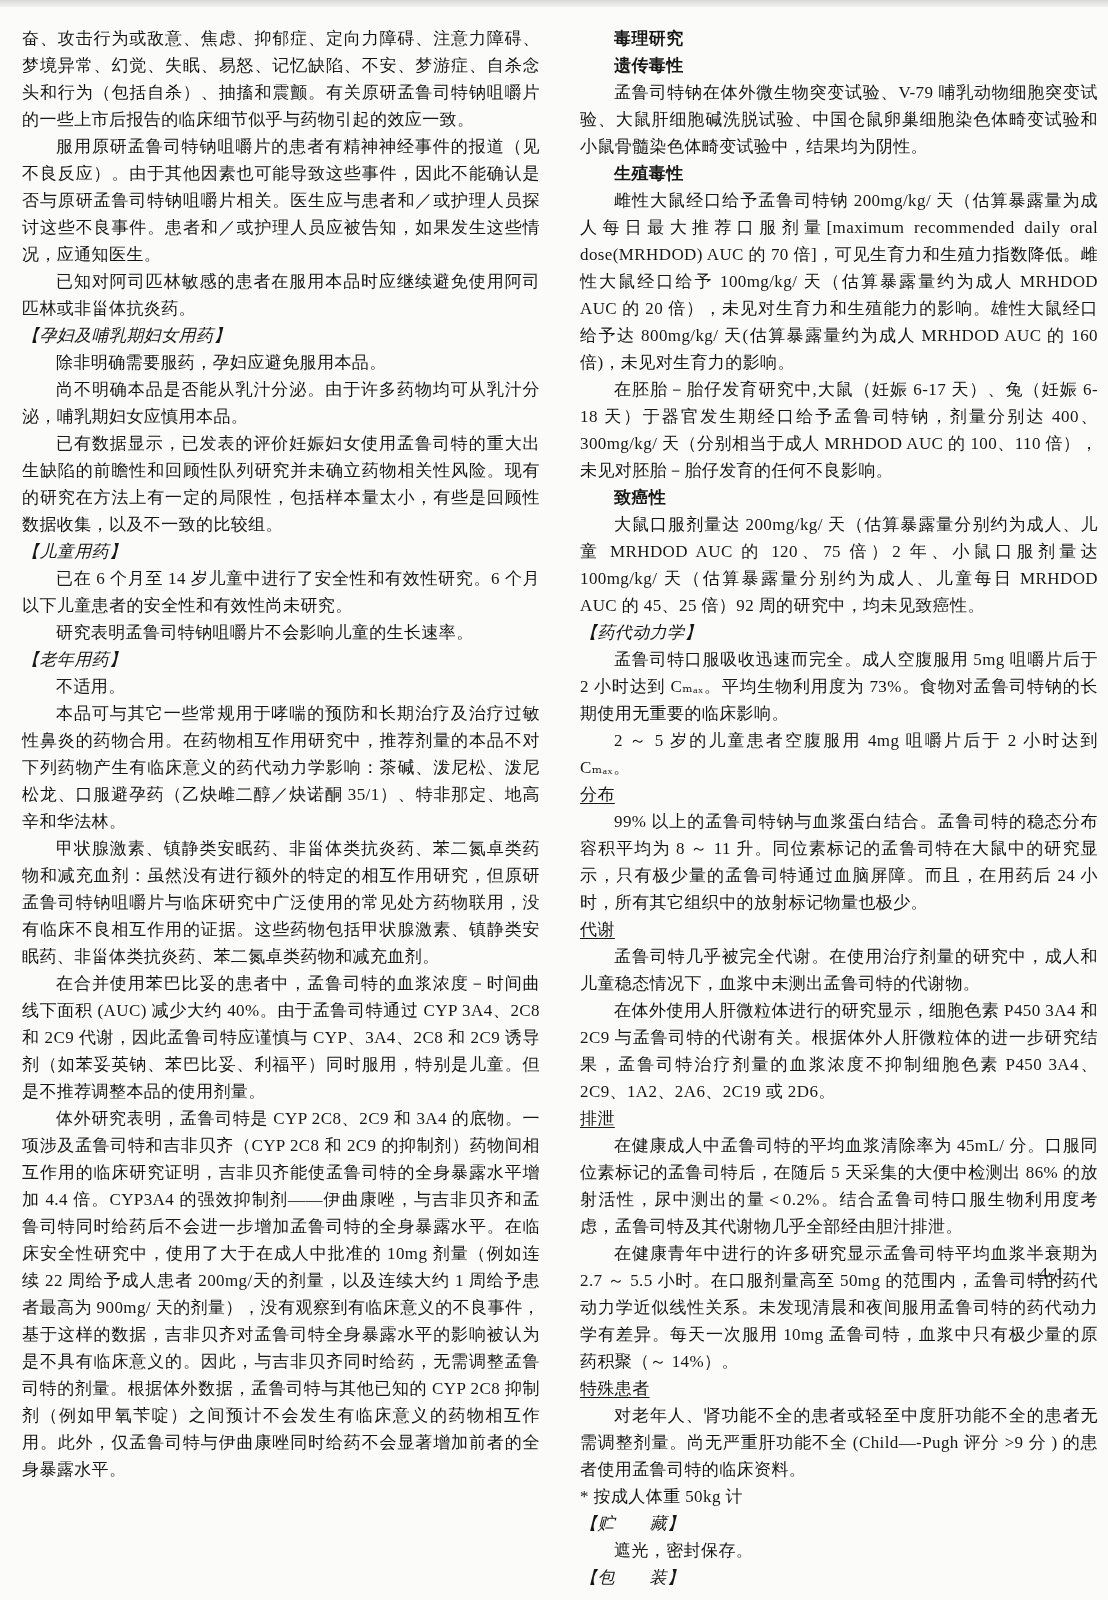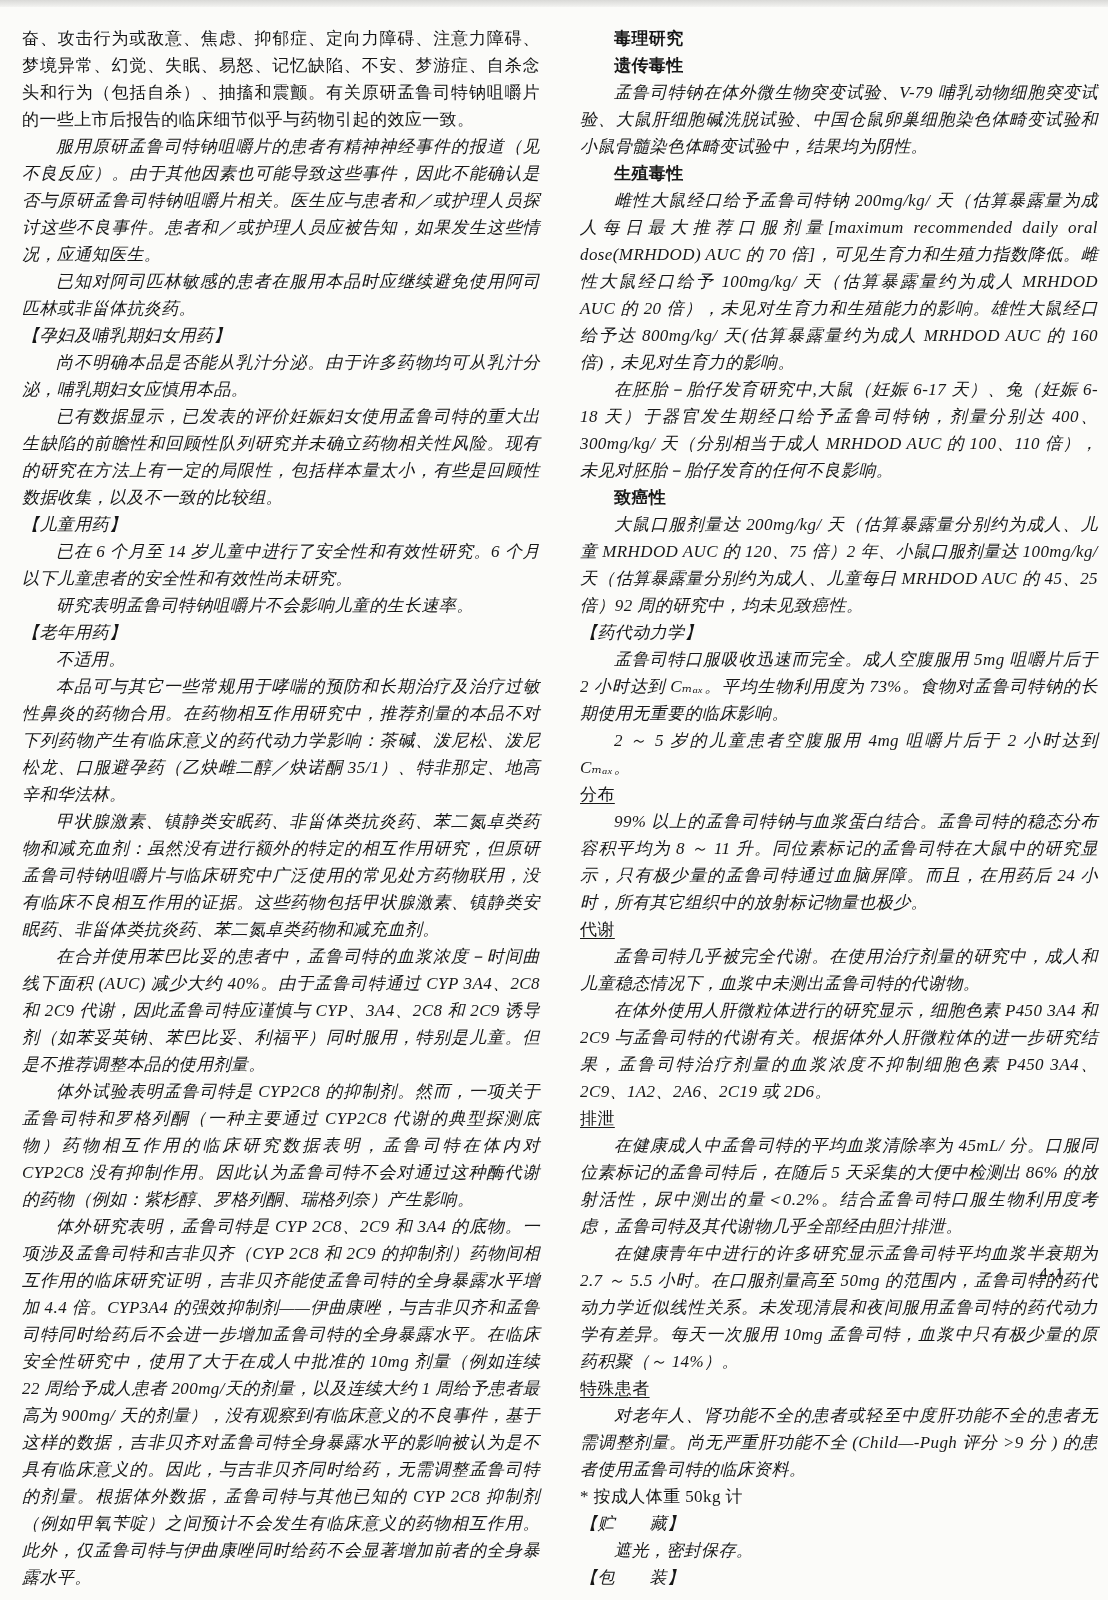--- a/index.html
+++ b/index.html
@@ -17,52 +17,52 @@
   }
   .cols { display:flex; padding:25px 0 0 22px; gap:40px; }
   .col { width:518px; }
   p {
     margin:0;
     font-size:17px;
     line-height:27px;
     text-align:justify;
     letter-spacing:0.4px;
   }
-  .b  { text-indent:2em;font-style:italic; }                      
+  .b  { text-indent:2em; }                      
   .fl { text-indent:0; }                        
   .h  { text-indent:0;font-style:italic; }                        
   .bs { text-indent:2em; font-weight:bold; }    
   .us { text-indent:0; text-decoration:underline; text-underline-offset:3px; }     
   .pageno {
     position:absolute; right:43px; bottom:42px;
     font-size:17px; letter-spacing:1px;
   }
 </style>
 </head>
 <body>
 
 <div class="page">
   <div class="scan-edge"></div>
   <div class="cols">
     <div class="col">
         <p class="fl">奋、攻击行为或敌意、焦虑、抑郁症、定向力障碍、注意力障碍、梦境异常、幻觉、失眠、易怒、记忆缺陷、不安、梦游症、自杀念头和行为（包括自杀）、抽搐和震颤。有关原研孟鲁司特钠咀嚼片的一些上市后报告的临床细节似乎与药物引起的效应一致。</p>
         <p class="b">服用原研孟鲁司特钠咀嚼片的患者有精神神经事件的报道（见不良反应）。由于其他因素也可能导致这些事件，因此不能确认是否与原研孟鲁司特钠咀嚼片相关。医生应与患者和／或护理人员探讨这些不良事件。患者和／或护理人员应被告知，如果发生这些情况，应通知医生。</p>
         <p class="b">已知对阿司匹林敏感的患者在服用本品时应继续避免使用阿司匹林或非甾体抗炎药。</p>
         <p class="h">【孕妇及哺乳期妇女用药】</p>
+        <p class="b">除非明确需要服药，孕妇应避免服用本品。</p>
         <p class="b">尚不明确本品是否能从乳汁分泌。由于许多药物均可从乳汁分泌，哺乳期妇女应慎用本品。</p>
         <p class="b">已有数据显示，已发表的评价妊娠妇女使用孟鲁司特的重大出生缺陷的前瞻性和回顾性队列研究并未确立药物相关性风险。现有的研究在方法上有一定的局限性，包括样本量太小，有些是回顾性数据收集，以及不一致的比较组。</p>
         <p class="h">【儿童用药】</p>
         <p class="b">已在 6 个月至 14 岁儿童中进行了安全性和有效性研究。6 个月以下儿童患者的安全性和有效性尚未研究。</p>
         <p class="b">研究表明孟鲁司特钠咀嚼片不会影响儿童的生长速率。</p>
         <p class="h">【老年用药】</p>
         <p class="b">不适用。</p>
         <p class="b">本品可与其它一些常规用于哮喘的预防和长期治疗及治疗过敏性鼻炎的药物合用。在药物相互作用研究中，推荐剂量的本品不对下列药物产生有临床意义的药代动力学影响：茶碱、泼尼松、泼尼松龙、口服避孕药（乙炔雌二醇／炔诺酮 35/1）、特非那定、地高辛和华法林。</p>
         <p class="b">甲状腺激素、镇静类安眠药、非甾体类抗炎药、苯二氮卓类药物和减充血剂：虽然没有进行额外的特定的相互作用研究，但原研孟鲁司特钠咀嚼片与临床研究中广泛使用的常见处方药物联用，没有临床不良相互作用的证据。这些药物包括甲状腺激素、镇静类安眠药、非甾体类抗炎药、苯二氮卓类药物和减充血剂。</p>
         <p class="b">在合并使用苯巴比妥的患者中，孟鲁司特的血浆浓度－时间曲线下面积 (AUC) 减少大约 40%。由于孟鲁司特通过 CYP 3A4、2C8 和 2C9 代谢，因此孟鲁司特应谨慎与 CYP、3A4、2C8 和 2C9 诱导剂（如苯妥英钠、苯巴比妥、利福平）同时服用，特别是儿童。但是不推荐调整本品的使用剂量。</p>
-        <p class="b">体外试验表明孟鲁司特是 CYP2C8 的抑制剂。然而，一项关于孟鲁司特和罗格列酮（一种主要通过 CYP2C8 代谢的典型探测底物）药物相互作用的临床研究数据表明，孟鲁司特在体内对 CYP2C8 没有抑制作用。因此认为孟鲁司特不会对通过这种酶代谢的药物（例如：紫杉醇、罗格列酮、瑞格列奈）产生影响。</p>
         <p class="b">体外研究表明，孟鲁司特是 CYP 2C8、2C9 和 3A4 的底物。一项涉及孟鲁司特和吉非贝齐（CYP 2C8 和 2C9 的抑制剂）药物间相互作用的临床研究证明，吉非贝齐能使孟鲁司特的全身暴露水平增加 4.4 倍。CYP3A4 的强效抑制剂——伊曲康唑，与吉非贝齐和孟鲁司特同时给药后不会进一步增加孟鲁司特的全身暴露水平。在临床安全性研究中，使用了大于在成人中批准的 10mg 剂量（例如连续 22 周给予成人患者 200mg/天的剂量，以及连续大约 1 周给予患者最高为 900mg/ 天的剂量），没有观察到有临床意义的不良事件，基于这样的数据，吉非贝齐对孟鲁司特全身暴露水平的影响被认为是不具有临床意义的。因此，与吉非贝齐同时给药，无需调整孟鲁司特的剂量。根据体外数据，孟鲁司特与其他已知的 CYP 2C8 抑制剂（例如甲氧苄啶）之间预计不会发生有临床意义的药物相互作用。此外，仅孟鲁司特与伊曲康唑同时给药不会显著增加前者的全身暴露水平。</p>
       </div>
     <div class="col">
         <p class="bs">毒理研究</p>
         <p class="bs">遗传毒性</p>
         <p class="b">孟鲁司特钠在体外微生物突变试验、V-79 哺乳动物细胞突变试验、大鼠肝细胞碱洗脱试验、中国仓鼠卵巢细胞染色体畸变试验和小鼠骨髓染色体畸变试验中，结果均为阴性。</p>
         <p class="bs">生殖毒性</p>
         <p class="b">雌性大鼠经口给予孟鲁司特钠 200mg/kg/ 天（估算暴露量为成人每日最大推荐口服剂量[maximum recommended daily oral dose(MRHDOD) AUC 的 70 倍]，可见生育力和生殖力指数降低。雌性大鼠经口给予 100mg/kg/ 天（估算暴露量约为成人 MRHDOD AUC 的 20 倍），未见对生育力和生殖能力的影响。雄性大鼠经口给予达 800mg/kg/ 天(估算暴露量约为成人 MRHDOD AUC 的 160 倍)，未见对生育力的影响。</p>
         <p class="b">在胚胎－胎仔发育研究中,大鼠（妊娠 6-17 天）、兔（妊娠 6-18 天）于器官发生期经口给予孟鲁司特钠，剂量分别达 400、300mg/kg/ 天（分别相当于成人 MRHDOD AUC 的 100、110 倍），未见对胚胎－胎仔发育的任何不良影响。</p>
         <p class="bs">致癌性</p>

